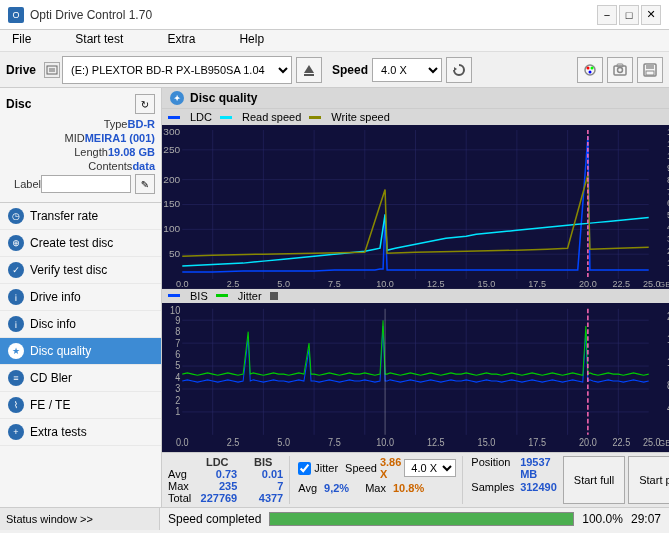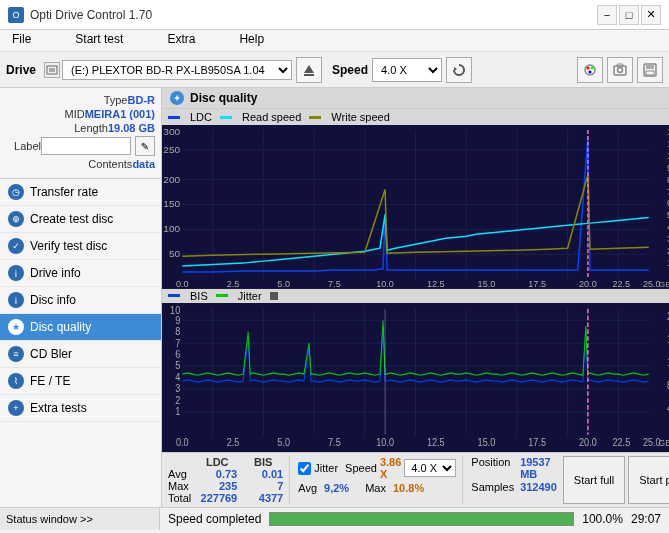--- a/index.html
+++ b/index.html
@@ -12,21 +12,21 @@
     .title-bar-controls { display: flex; gap: 2px; }
     .title-btn { width: 20px; height: 20px; border: 1px solid #ccc; background: #f5f5f5; cursor: pointer; display: flex; align-items: center; justify-content: center; font-size: 11px; }
 
     
     .menu-bar { height: 22px; background: #f5f5f5; display: flex; align-items: flex-start; padding: 0 4px; border-bottom: 1px solid #ddd; gap: 28px; }
     .menu-item { padding: 2px 8px; font-size: 12px; cursor: pointer; }
 
     
     .toolbar { height: 36px; background: #f0f0f0; display: flex; align-items: center; padding: 0 6px; border-bottom: 1px solid #ccc; gap: 4px; }
     .toolbar-label { font-size: 12px; font-weight: bold; margin-right: 4px; }
-    .drive-select { height: 20px; padding: 0 4px; font-size: 11px; border: 1px solid #aaa; background: white; width: 230px; }
+    .drive-select { height: 28px; padding: 0 4px; font-size: 11px; border: 1px solid #aaa; background: white; width: 230px; }
     .toolbar-icon-btn { width: 26px; height: 26px; border: 1px solid #aaa; background: #f5f5f5; cursor: pointer; display: flex; align-items: center; justify-content: center; }
     .speed-label { margin-left: 6px; font-size: 12px; font-weight: bold; }
     .speed-select { height: 24px; padding: 0 4px; font-size: 11px; border: 1px solid #aaa; background: white; width: 70px; }
 
     
     .main { display: flex; height: calc(533px - 30px - 22px - 36px - 24px - 22px); }
 
     
     .sidebar { width: 162px; background: #f5f5f5; border-right: 1px solid #ccc; flex-shrink: 0; display: flex; flex-direction: column; }
     .disc-info-section { padding: 6px; border-bottom: 1px solid #ccc; }
@@ -133,42 +133,46 @@
         <rect x="3" y="1" width="8" height="5" fill="#aaa"></rect>
         <rect x="3" y="8" width="8" height="4" fill="none" stroke="#888" stroke-width="1"></rect>
       </svg>
   </div>
 </div>
 
 <div class="main" style="height:419px;">
 
   <div class="sidebar">
     <div class="disc-info-section">
+      <div class="disc-header">
+        <span class="disc-title">Disc</span>
+        <button class="disc-icon-btn">↻</button>
+      </div>
       <div class="disc-row">
         <span class="disc-row-label">Type</span>
         <span class="disc-row-value">BD-R</span>
       </div>
       <div class="disc-row">
         <span class="disc-row-label">MID</span>
         <span class="disc-row-value">MEIRA1 (001)</span>
       </div>
       <div class="disc-row">
         <span class="disc-row-label">Length</span>
         <span class="disc-row-value">19.08 GB</span>
+      </div>
+      <div class="disc-row">
+        <span class="disc-row-label">Contents</span>
+        <span class="disc-row-value">data</span>
       </div>
       <div class="disc-row">
         <span class="disc-row-label">Label</span>
         <div class="label-input-row">
           <input type="text" class="label-input" value="" style="">
           <button class="disc-icon-btn">✎</button>
         </div>
-      </div>
-      <div class="disc-row">
-        <span class="disc-row-label">Contents</span>
-        <span class="disc-row-value">data</span>
       </div>
     </div>
 
     <div class="sidebar-nav">
       <div class="nav-item">
         <div class="nav-icon blue">◷</div>
         <span>Transfer rate</span>
       </div>
       <div class="nav-item">
         <div class="nav-icon blue">⊕</div>

